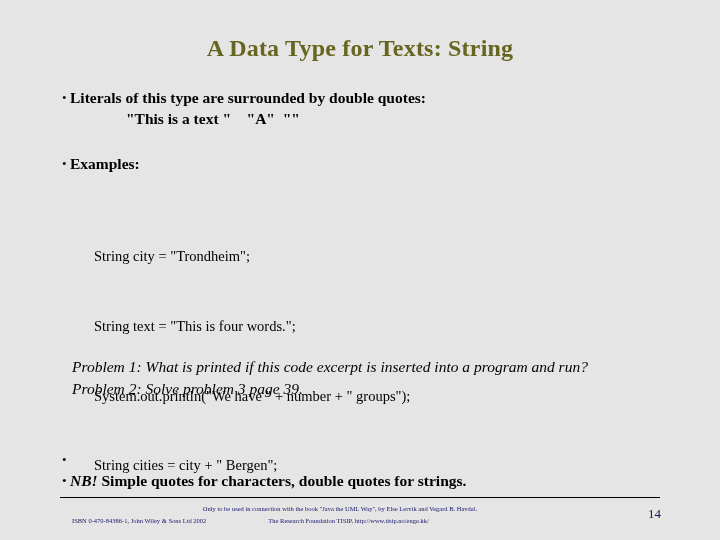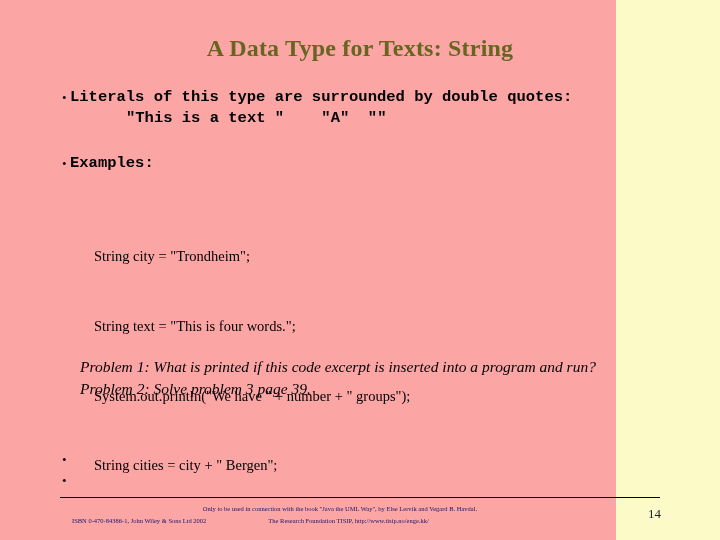--- a/index.html
+++ b/index.html
@@ -9,23 +9,23 @@
   body {
     width: 720px;
     height: 540px;
     background: #fcfbc8;
     font-family: "Liberation Serif", serif;
     color: #000000;
     overflow: hidden;
   }
   #slide {
     position: relative;
-    width: 616px;
+    width: 720px;
     height: 540px;
-    background: #fca5a5;
+    background: #e5e5e5;
   }
 
   
   .slide-title {
     position: absolute;
     left: 40px;
     top: 34px;
     width: 640px;
     text-align: center;
     font-family: "Liberation Serif", serif;
@@ -46,21 +46,21 @@
     width: 30px;
     flex: 0 0 30px;
     font-size: 13px;
     line-height: 19px;
     color: #000;
     text-align: left;
     padding-left: 22px;
     box-sizing: border-box;
   }
   .bullet-body {
-    font-family: Liberation Mono, monospace;
+    font-family: Liberation Serif, serif;
     font-weight: bold;
     font-size: 15.5px;
     line-height: 19px;
     color: #000;
   }
   #bullet-literals {
     left: 40px;
     top: 88px;
     width: 600px;
   }
@@ -89,21 +89,21 @@
     color: #000;
     white-space: pre;
   }
   .code-line {
     white-space: pre;
   }
 
   
   .problem-block {
     position: absolute;
-    left: 80px;
+    left: 72px;
     top: 356px;
     width: 580px;
     font-family: "Liberation Serif", serif;
     font-style: italic;
     font-size: 15.5px;
     line-height: 22px;
     color: #000;
   }
   .problem-line {
     display: block;
@@ -199,20 +199,21 @@
     <span class="problem-line">Problem 1: What is printed if this code excerpt is inserted into a program and run?</span>
     <span class="problem-line">Problem 2: Solve problem 3 page 39.</span>
   </div>
 
   <div class="bullet-row" id="bullet-variables">
     <span class="bullet-mark">•</span>
   </div>
 
   <div class="bullet-row" id="bullet-nb">
     <span class="bullet-mark">•</span>
+    <span class="bullet-body"><span class="nb-emph">NB!</span><span> Simple quotes for characters, double quotes for strings.</span></span>
   </div>
 
   <div class="footer-rule"></div>
   <div class="footer-text">
     <span>Only to be used in connection with the book "Java the UML Way", by Else Lervik and Vegard B. Havdal.</span>
     <span class="footer-line2"><span>ISBN 0-470-84386-1, John Wiley &amp; Sons Ltd 2002</span><span class="footer-gap"></span><span>The Research Foundation TISIP, http://www.tisip.no/enge.kk/</span></span>
   </div>
 
   <div class="page-number">14</div>
 

